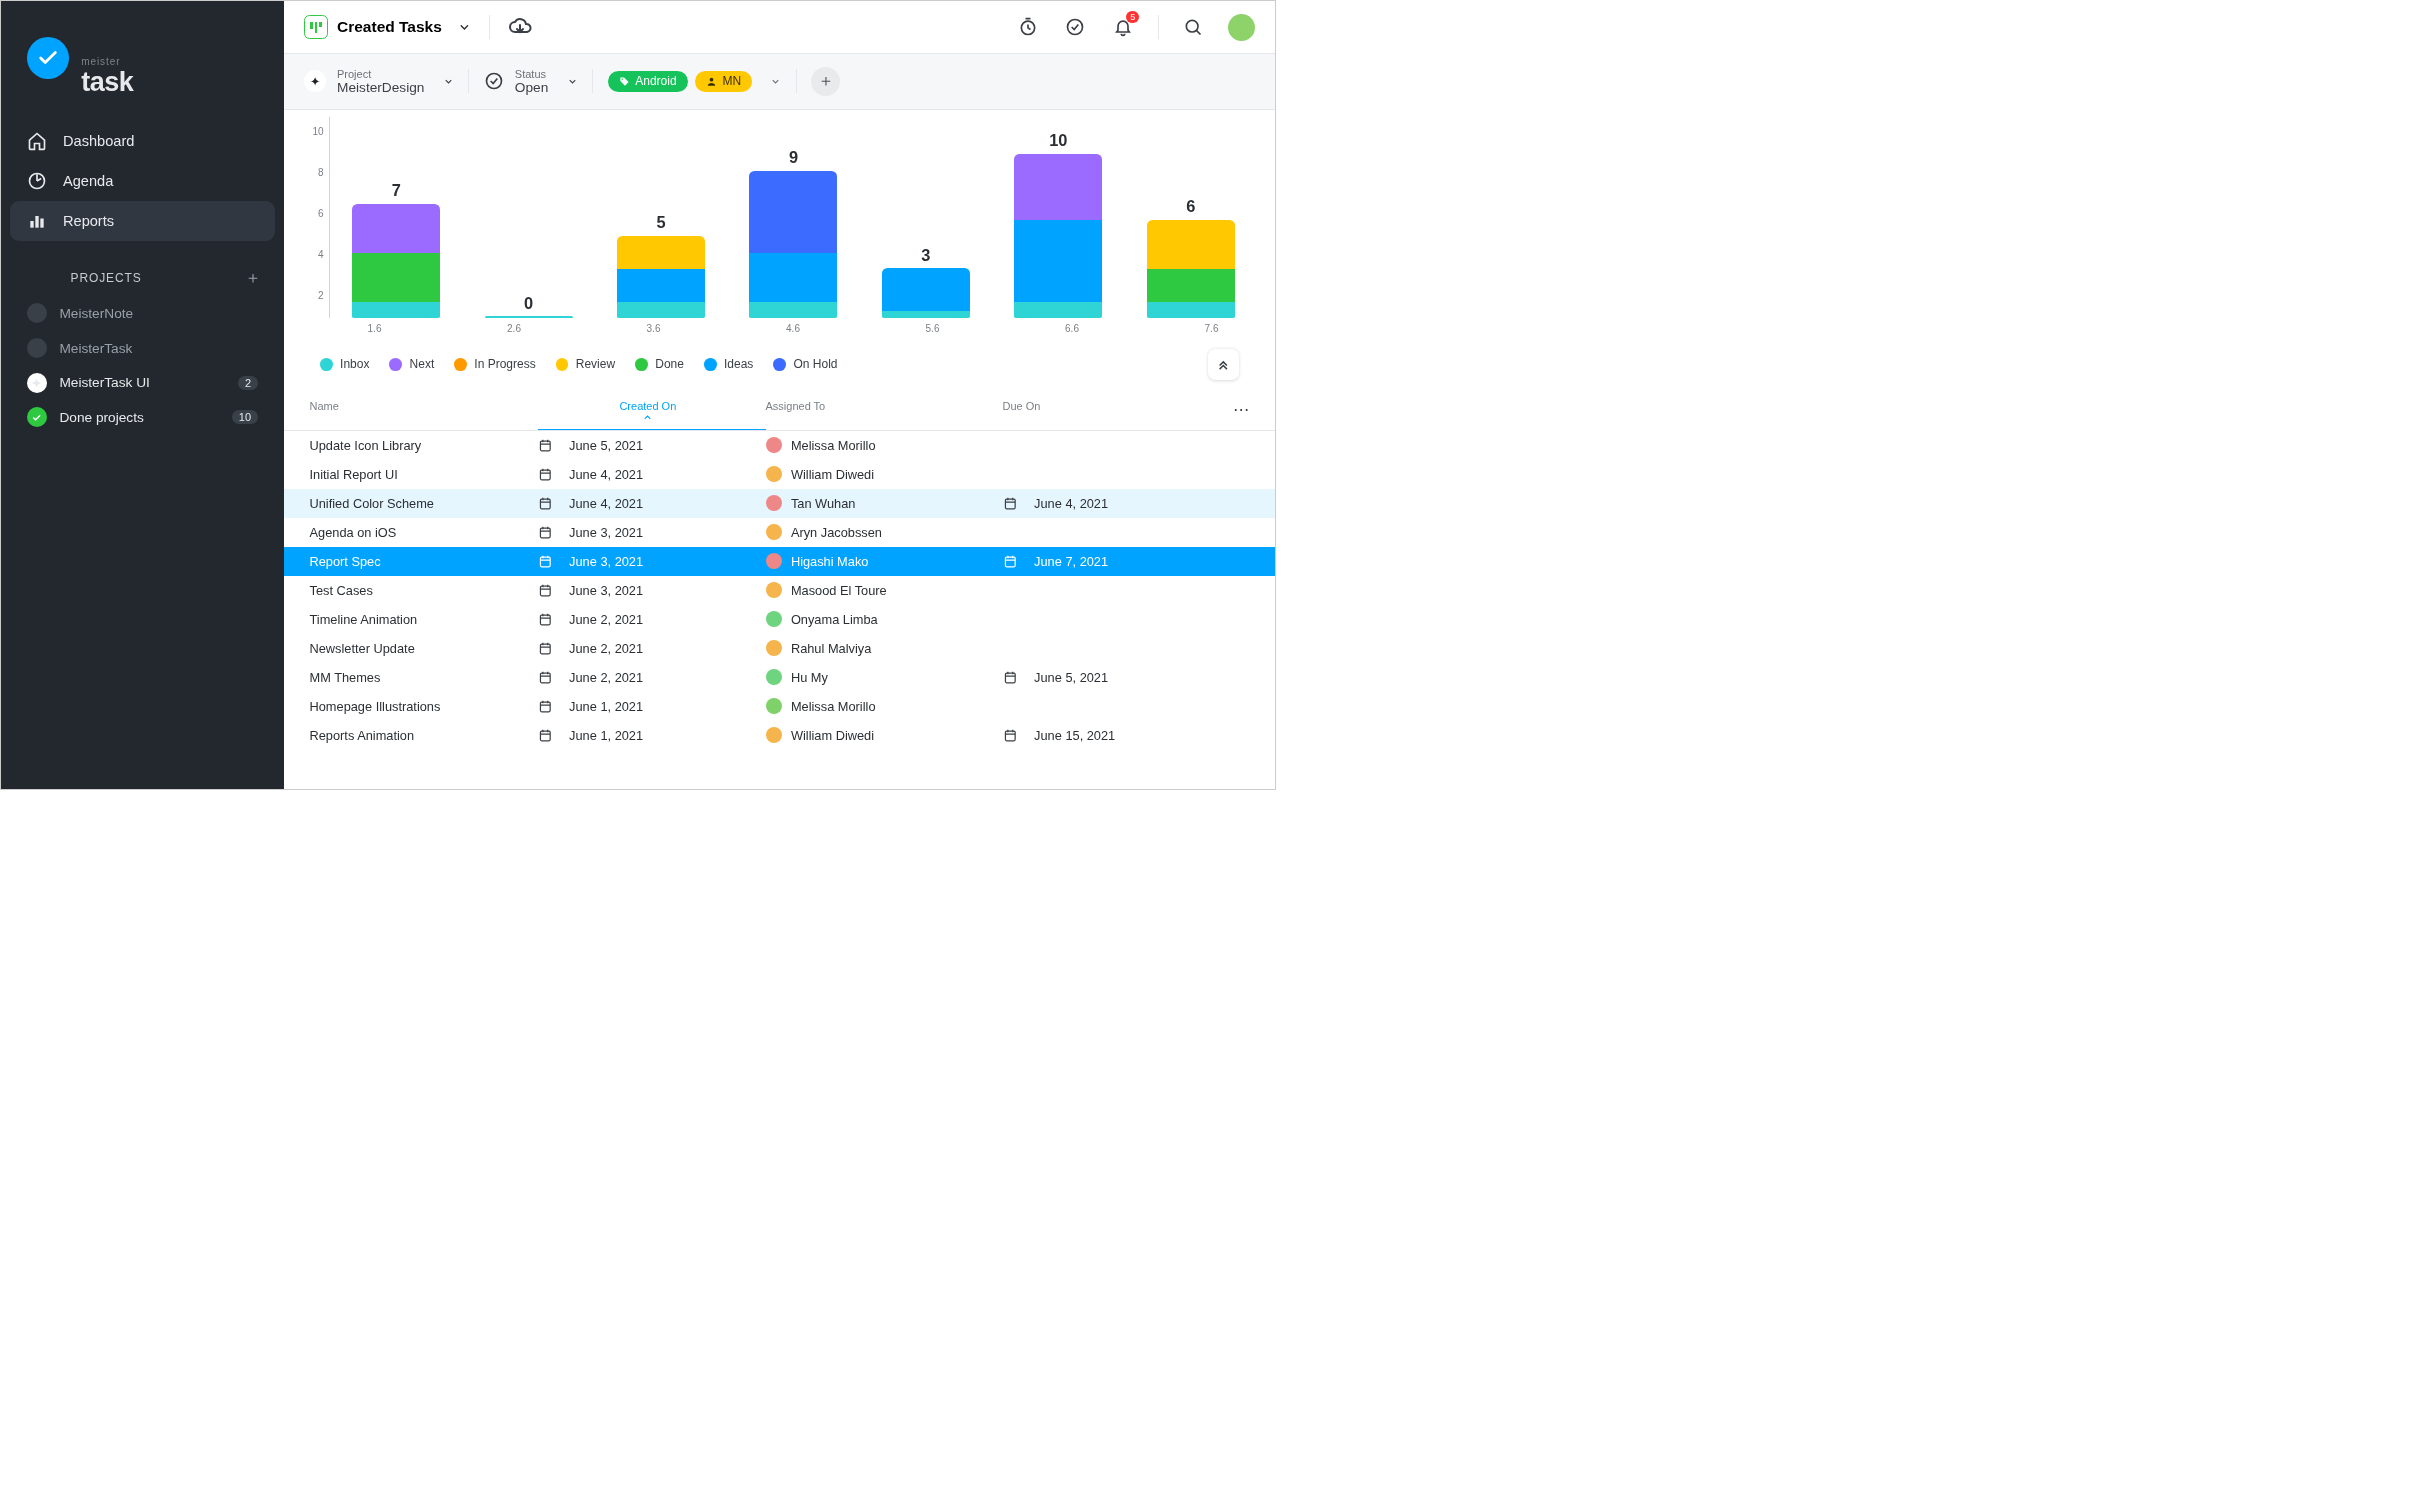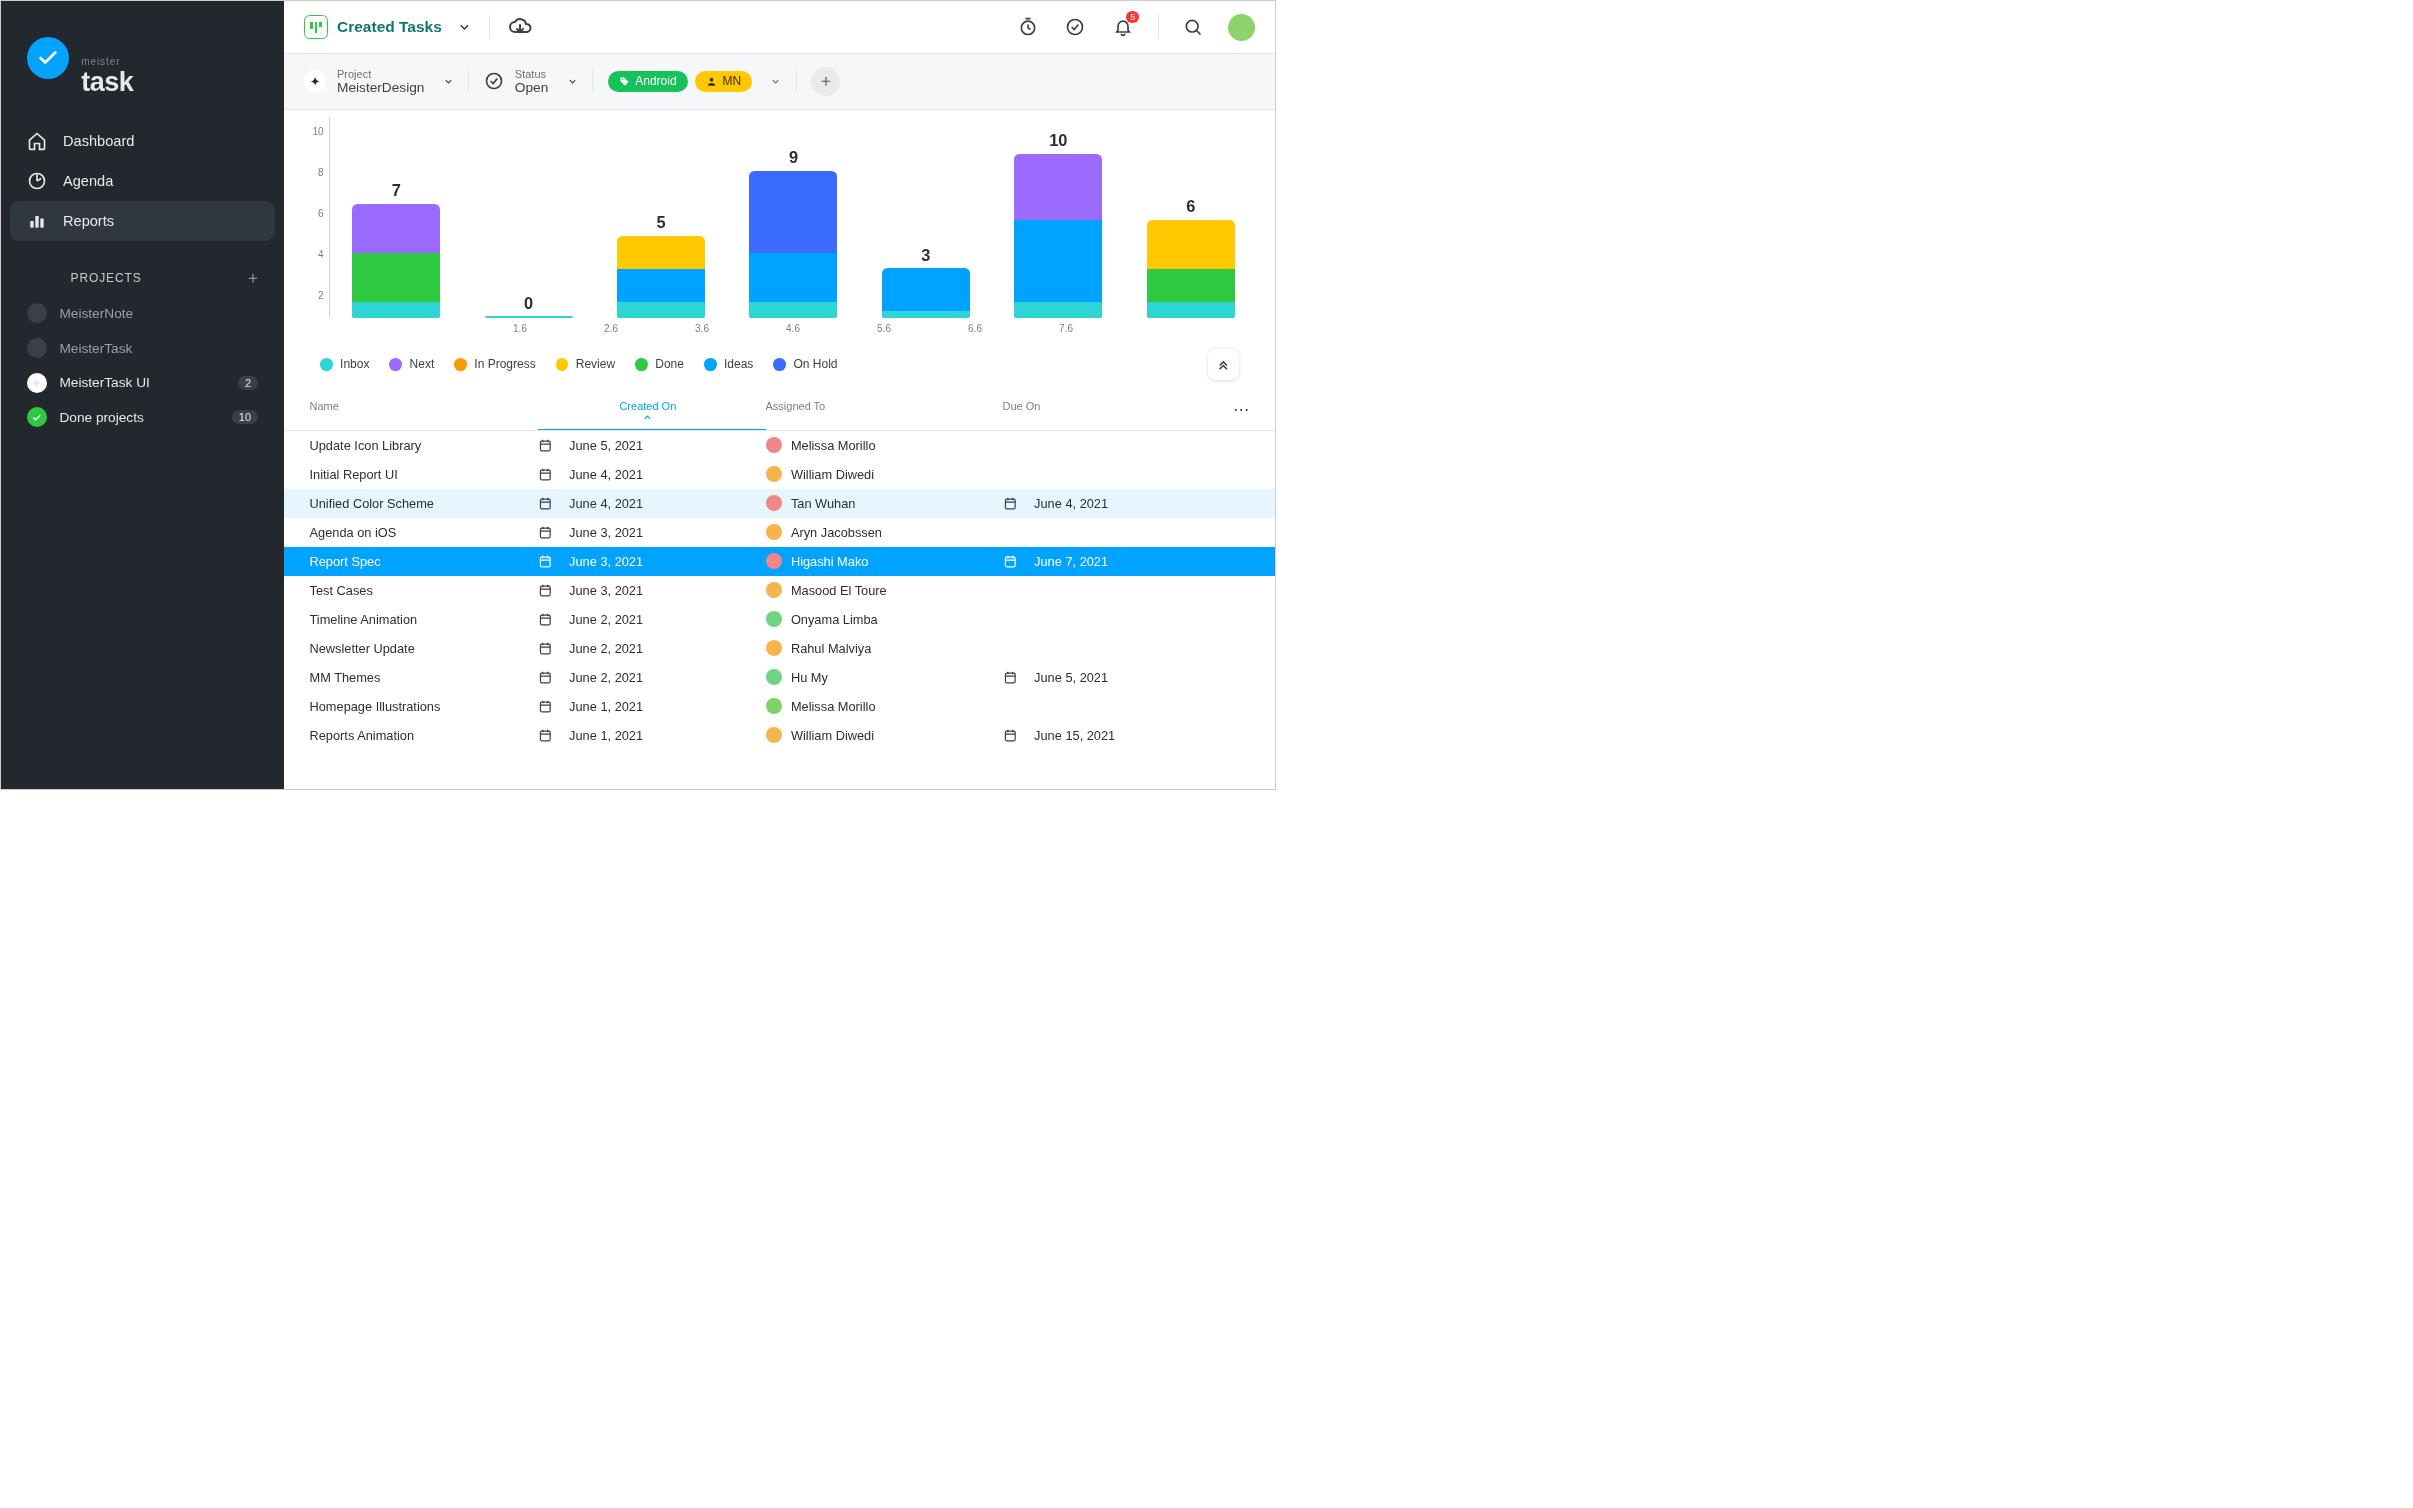--- a/index.html
+++ b/index.html
@@ -40,21 +40,21 @@
   .proj-list{padding:0 11px;}
   .proj{display:flex;align-items:center;gap:12.8px;padding:7.3px 14.6px;border-radius:9px;color:#9aa0a8;font-size:13.7px;cursor:pointer;}
   .proj .bullet{width:20px;height:20px;border-radius:50%;background:#3a4048;}
   .proj .badge{margin-left:auto;background:#3a4048;color:#e7e9ec;border-radius:9px;font-size:11px;padding:0.9px 7.3px;}
   .proj.colored{color:#e7e9ec;}
   .proj .star{width:20px;height:20px;border-radius:50%;background:#fff;display:flex;align-items:center;justify-content:center;}
   .proj .check{width:20px;height:20px;border-radius:50%;background:var(--accent-green);display:flex;align-items:center;justify-content:center;color:#fff;}
   
   .main{flex:1;display:flex;flex-direction:column;min-width:0;}
   .topbar{height:53px;display:flex;align-items:center;padding:0 20px;border-bottom:0.9px solid var(--border);gap:18px;}
-  .page-pill{display:flex;align-items:center;gap:9px;font-size:15.5px;font-weight:600;color:#0f766e;}
+  .page-pill{display:flex;align-items:center;gap:9px;font-size:15.5px;font-weight:600;color:#000000;}
   .page-pill .box{width:24px;height:24px;border:1.8px solid var(--accent-green);border-radius:5.5px;display:flex;align-items:center;justify-content:center;}
   .page-pill .box span{display:flex;gap:1.8px;}
   .page-pill .box i{display:block;width:2.7px;background:var(--accent-green);}
   .divider{width:0.9px;height:24px;background:var(--border);}
   .top-icons{margin-left:auto;display:flex;align-items:center;gap:22px;}
   .top-icons .ibtn{width:25.5px;height:25.5px;display:flex;align-items:center;justify-content:center;color:#3b3f45;position:relative;cursor:pointer;}
   .top-icons .ibtn svg{width:20px;height:20px;stroke:#3b3f45;stroke-width:2;fill:none;}
   .badge-dot{position:absolute;top:-3.6px;right:-3.6px;background:#ff3131;color:#fff;font-size:9px;border-radius:7.3px;padding:0 3.6px;line-height:12.8px;min-width:12.8px;text-align:center;}
   .avatar-sm{width:27px;height:27px;border-radius:50%;background:#8ed26a;}
   .filterbar{display:flex;align-items:center;gap:14.6px;padding:12.8px 20px;background:#f6f7f8;border-bottom:0.9px solid var(--border);}
@@ -85,21 +85,21 @@
   .col{display:flex;flex-direction:column;align-items:center;width:91px;}
   .col .val{font-size:16.4px;font-weight:700;color:#2b2f33;margin-bottom:3.6px;}
   .stack{width:88px;display:flex;flex-direction:column-reverse;border-radius:5.5px 5.5px 1.8px 1.8px;overflow:hidden;}
   .seg{width:100%;}
   .seg.teal{background:var(--accent-teal);}
   .seg.blue{background:var(--accent-blue);}
   .seg.green{background:var(--accent-green);}
   .seg.yellow{background:var(--accent-yellow);}
   .seg.purple{background:var(--accent-purple);}
   .seg.dblue{background:var(--accent-dblue);}
-  .xlabels{display:flex;justify-content:center;padding:5.5px 0 0 27px;font-size:10px;color:#7a7f86;}
+  .xlabels{display:flex;justify-content:space-between;padding:5.5px 0 0 27px;font-size:10px;color:#7a7f86;}
   .xlabels span{width:91px;text-align:center;}
   .legend{display:flex;gap:20px;padding:14.6px 36px 12.8px 36px;font-size:12px;color:#3b3f45;align-items:center;}
   .legend .it{display:flex;align-items:center;gap:7.3px;}
   .legend .dot{width:12.8px;height:12.8px;border-radius:50%;}
   .collapse-btn{margin-left:auto;width:31px;height:31px;border-radius:7.3px;box-shadow:0 0.9px 3.6px rgba(0,0,0,.15);display:flex;align-items:center;justify-content:center;cursor:pointer;color:#3b3f45;font-size:14.6px;}
   
   .thead{display:grid;grid-template-columns:228px 228px 237px 1fr 36px;padding:7.3px 25.5px;font-size:11px;color:#7a7f86;border-bottom:0.9px solid var(--border);}
   .thead .sortcol{color:var(--accent-blue);border-bottom:1.8px solid var(--accent-blue);margin-bottom:-8.2px;padding-bottom:6.4px;display:flex;justify-content:space-between;align-items:center;padding-right:7.3px;flex-direction:column;}
   .trow{display:grid;grid-template-columns:228px 228px 237px 1fr 36px;padding:5.5px 25.5px;align-items:center;font-size:12.8px;color:#2b2f33;height:29px;}
   .trow.hover{background:var(--row-hover);}

